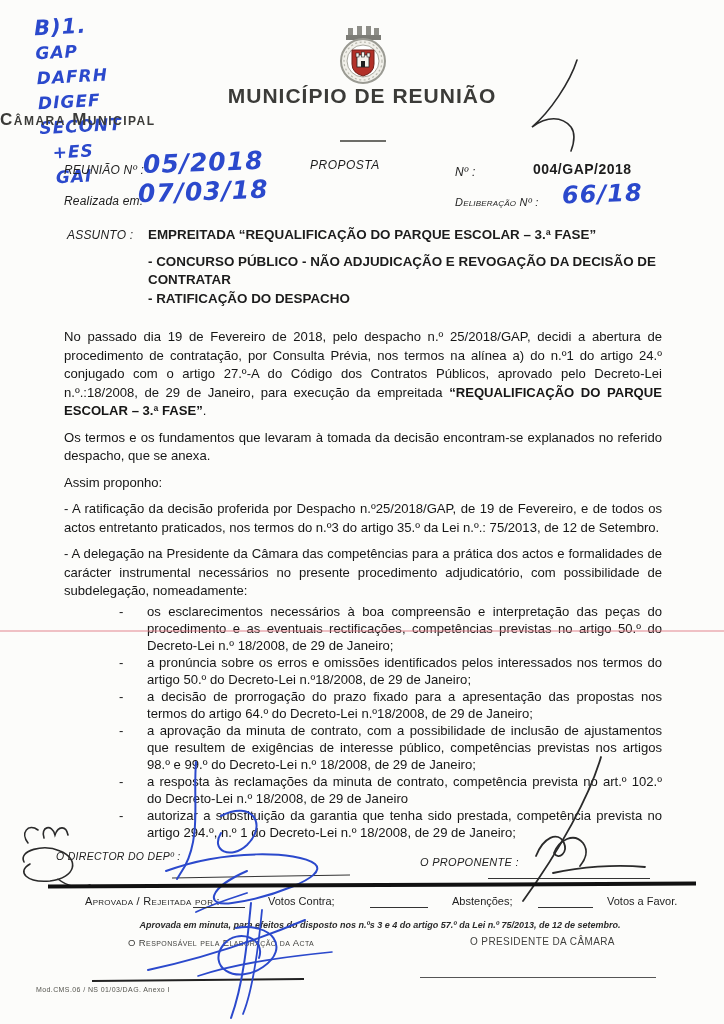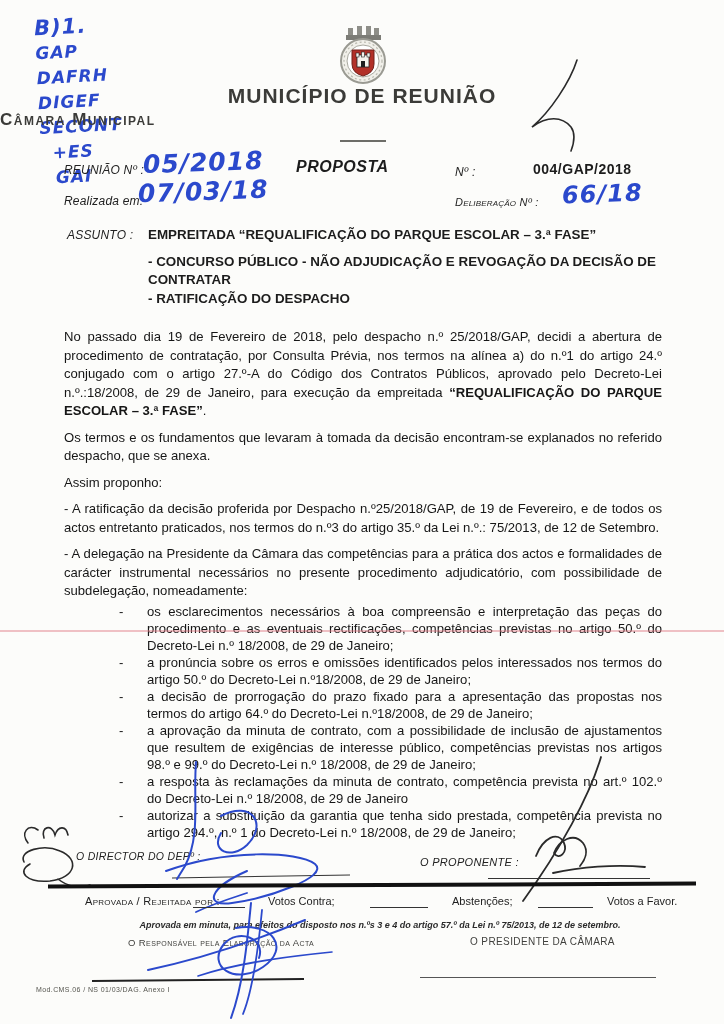--- a/index.html
+++ b/index.html
@@ -20,21 +20,21 @@
   .crest{position:absolute;left:334px;top:24px;}
   .muni-title{position:absolute;left:0;top:84px;width:724px;text-align:center;
     font-size:21px;font-weight:600;letter-spacing:1px;color:#3b3b38;}
   .muni-sub{position:absolute;left:0;top:110px;width:724px;
     font-variant:small-caps;font-size:17px;font-weight:600;letter-spacing:1.5px;color:#3b3b38;}
   .muni-rule{position:absolute;left:340px;top:140px;width:46px;height:2px;background:#6d6d68;}
   
   .lab{position:absolute;font-style:italic;font-size:12px;color:#222;letter-spacing:.2px;}
   .lab.sc{font-variant:small-caps;}
   .hand-val{position:absolute;font-size:25px;transform:rotate(-2deg);}
-  .proposta{position:absolute;left:296px;top:158px;font-style:italic;font-weight:700;font-size:16px;letter-spacing:.5px;}
+  .proposta{position:absolute;left:310px;top:158px;font-style:italic;font-weight:400;font-size:12px;letter-spacing:.5px;}
   .num-val{position:absolute;left:533px;top:161px;font-weight:700;font-size:14px;letter-spacing:.5px;}
   
   .assunto-block{position:absolute;left:148px;top:226px;width:522px;font-weight:700;font-size:13.4px;line-height:18px;}
   .assunto-block .title{margin-bottom:9px;}
   .assunto-block .item{margin-bottom:1px;}
   
   .body-text{position:absolute;left:64px;top:328px;width:598px;font-size:13.1px;
     line-height:18.5px;text-align:justify;color:#161616;}
   .body-text p{margin:0 0 8px 0;}
   .body-text .sub{display:flex;margin:0;}
@@ -146,21 +146,21 @@
         <span class="txt">a resposta às reclamações da minuta de contrato, competência prevista no art.º 102.º do Decreto-Lei n.º 18/2008, de 29 de Janeiro</span>
       </div>
     <div class="sub">
         <span class="mark">-</span>
         <span class="txt">autorizar a substituição da garantia que tenha sido prestada, competência prevista no artigo 294.º, n.º 1 do Decreto-Lei n.º 18/2008, de 29 de Janeiro;</span>
       </div>
   </div>
 
   <div class="red-line"></div>
 
-  <div class="sig-label" style="left:76px;top:850px">O DIRECTOR DO DEPº :</div>
+  <div class="sig-label" style="left:56px;top:850px">O DIRECTOR DO DEPº :</div>
   <div class="line" style="left:172px;top:876px;width:178px;transform:rotate(-1deg)"></div>
   <div class="sig-label" style="left:420px;top:856px;font-size:11px">O PROPONENTE :</div>
   <div class="line" style="left:488px;top:878px;width:162px"></div>
 
   <svg width="724" height="1024" style="left:0;top:0">
     <path class="ink-blue" stroke-width="2" d="M 196,762 C 193,800 201,835 185,866 L 177,879"></path>
     <path class="ink-blue" stroke-width="2" d="M 221,816 C 252,800 268,824 247,845 C 231,860 210,851 221,833"></path>
     <path class="ink-blue" stroke-width="2" d="M 166,871 C 225,849 298,851 315,864 C 330,877 268,898 232,903 C 204,907 208,888 247,871"></path>
     <path class="ink-blue" stroke-width="1.8" d="M 196,912 C 215,903 235,897 247,893"></path>
   </svg>

